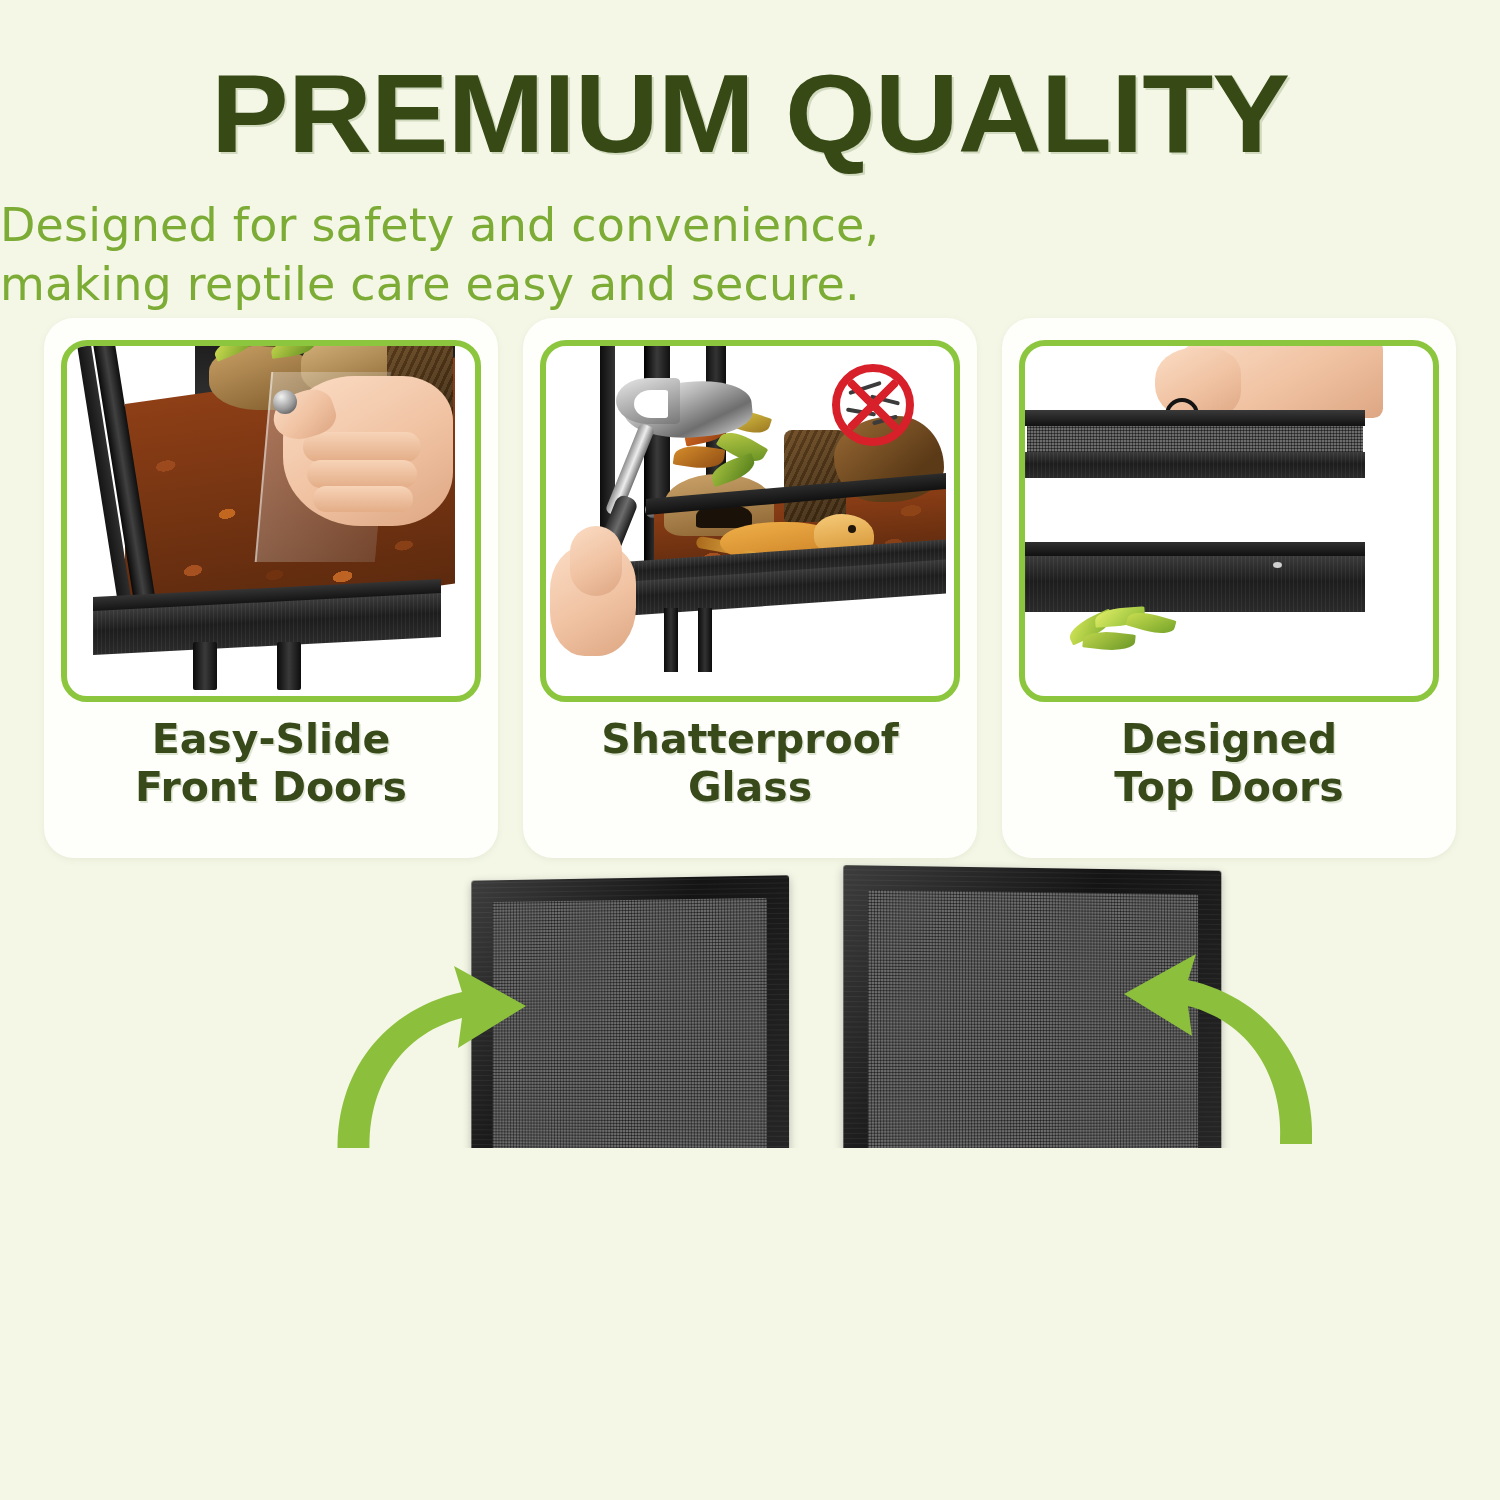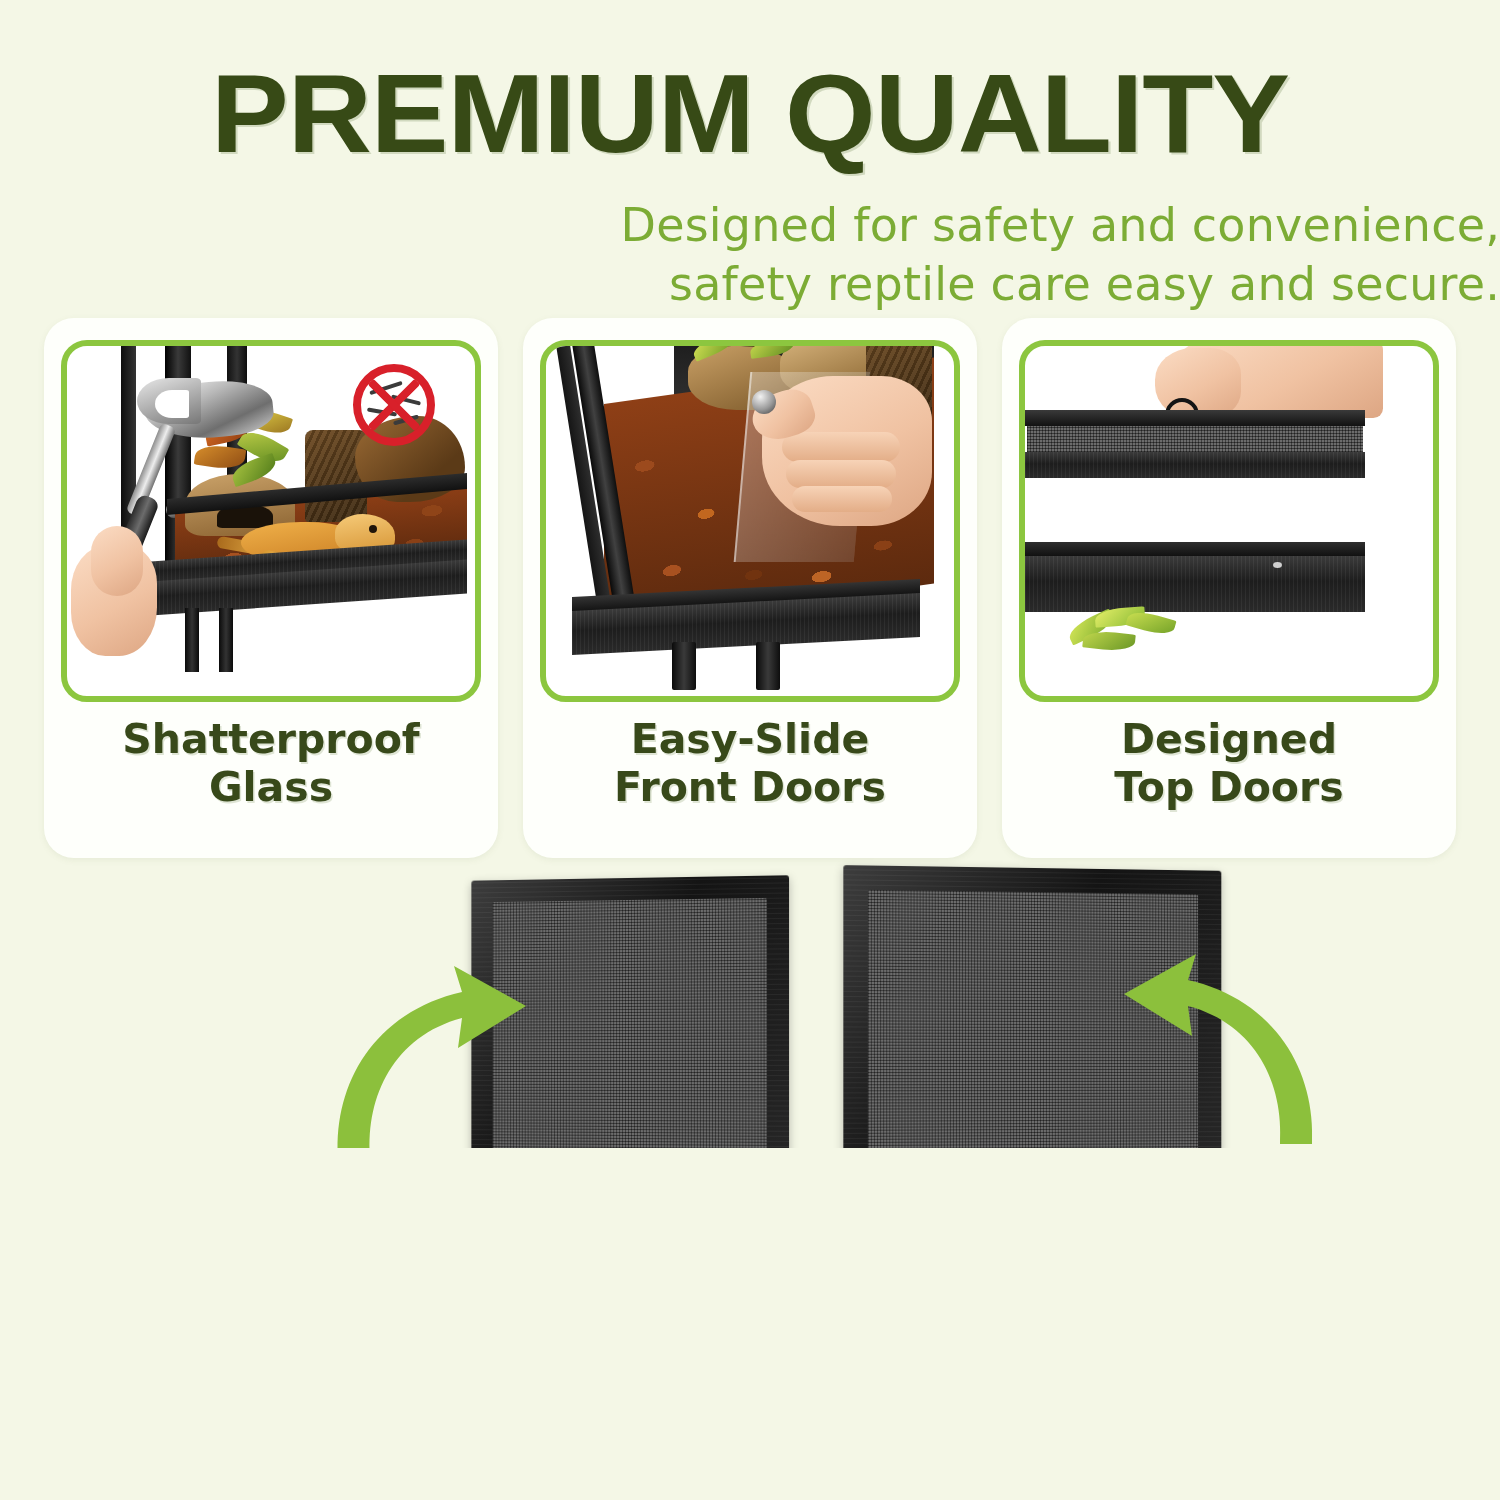--- a/index.html
+++ b/index.html
@@ -16,21 +16,21 @@
     position:absolute;left:0;top:58px;width:1500px;text-align:center;
     font-family:"Liberation Sans", sans-serif;
     font-weight:bold;font-size:112px;line-height:1.0;
     letter-spacing:-1px;
     color:#374a16;
     transform:scaleX(1.04);
     text-shadow:2px 2px 0 rgba(120,140,90,.28);
     white-space:nowrap;
   }
   .subhead{
-    position:absolute;left:0;top:196px;width:1500px;text-align:right;
+    position:absolute;left:0;top:196px;width:1500px;text-align:left;
     font-family:"DejaVu Sans", sans-serif;
     font-weight:normal;font-size:46px;line-height:1.28;
     color:#7cac35;
     letter-spacing:.2px;
   }
   .subhead span{display:block;}
 
   
   .cards{position:absolute;left:44px;top:318px;width:1412px;height:540px;display:flex;gap:25px;}
   .card{
@@ -244,85 +244,24 @@
   svg{display:block;overflow:visible;}
 </style>
 </head>
 <body>
 
 <div id="stage">
 
   <div class="headline">PREMIUM QUALITY</div>
   <div class="subhead">
     <span>Designed for safety and convenience,</span>
-    <span>safety reptile care easy and secure.</span>
+    <span>making reptile care easy and secure.</span>
   </div>
 
   <div class="cards">
-
-    <div class="card">
-      <div class="card-photo">
-        <div class="ph c1-glassedge"></div>
-        <div class="ph c1-post woodv"></div>
-        <div class="ph c1-post2 woodv"></div>
-        <div class="ph c1-knob"></div>
-
-        <div class="ph c1-floor chips"></div>
-        <div class="ph c1-cave"></div>
-        <div class="ph c1-cavehole"></div>
-        <div class="ph c1-stump bark"></div>
-        <div class="ph c1-root"></div>
-
-        <div class="ph c1-plant">
-          <div class="leafA" style="left:36px;top:0;width:44px;height:22px;background:linear-gradient(140deg,#cfe04a,#5f8d1e);transform:rotate(-30deg);"></div>
-          <div class="leafA" style="left:58px;top:10px;width:42px;height:20px;background:linear-gradient(140deg,#e2d148,#96701f);transform:rotate(18deg);"></div>
-          <div class="leafA" style="left:14px;top:20px;width:46px;height:20px;background:linear-gradient(140deg,#d56a22,#8d3c12);transform:rotate(-12deg);"></div>
-          <div class="leafA" style="left:48px;top:34px;width:48px;height:22px;background:linear-gradient(140deg,#c2d04a,#5d8a1f);transform:rotate(30deg);"></div>
-          <div class="leafA" style="left:4px;top:44px;width:50px;height:22px;background:linear-gradient(140deg,#d9902c,#8c4a13);transform:rotate(8deg);"></div>
-          <div class="leafA" style="left:40px;top:58px;width:46px;height:20px;background:linear-gradient(140deg,#a9c441,#4f7a19);transform:rotate(-20deg);"></div>
-        </div>
-
-        <div class="ph c1-lizard">
-          <div class="liz-tail"></div>
-          <div class="liz-body"></div>
-          <div class="liz-leg1"></div>
-          <div class="liz-leg2"></div>
-          <div class="liz-head"></div>
-          <div class="liz-eye"></div>
-        </div>
-
-        <div class="ph c1-tray"></div>
-        <div class="ph c1-rail wood"></div>
-        <div class="ph c1-base wood"></div>
-        <div class="ph c1-leg1"></div>
-        <div class="ph c1-leg2"></div>
-
-        <div class="ph c1-hammer-head"></div>
-        <div class="ph c1-claw"></div>
-        <div class="ph c1-clawhole"></div>
-        <div class="ph c1-hammer-s"></div>
-        <div class="ph c1-hammer-h"></div>
-        <div class="ph c1-hand skin"></div>
-        <div class="ph c1-hgrip skin"></div>
-
-        <div class="ph nosign">
-          <div class="crack" style="left:16px;top:22px;width:34px;height:4px;transform:rotate(-18deg);"></div>
-          <div class="crack" style="left:38px;top:34px;width:30px;height:4px;transform:rotate(14deg);"></div>
-          <div class="crack" style="left:14px;top:46px;width:30px;height:4px;transform:rotate(10deg);"></div>
-          <div class="crack" style="left:40px;top:54px;width:26px;height:4px;transform:rotate(-16deg);"></div>
-          <div class="ring"></div>
-          <div class="s1"></div>
-          <div class="s2"></div>
-        </div>
-      </div>
-      <div class="card-label">
-        <span>Shatterproof</span>
-        <span>Glass</span>
-      </div>
-    </div>
 
     <div class="card">
       <div class="card-photo">
         <div class="ph c2-inner">
           <div class="ph c2-back"></div>
           <div class="ph c2-subs chips"></div>
           <div class="ph c2-rockA"></div>
           <div class="ph c2-rockB"></div>
           <div class="ph c2-bark bark"></div>
           <div class="ph c2-leaf">
@@ -346,20 +285,81 @@
         <div class="ph c2-leg2"></div>
       </div>
       <div class="card-label">
         <span>Easy-Slide</span>
         <span>Front Doors</span>
       </div>
     </div>
 
     <div class="card">
       <div class="card-photo">
+        <div class="ph c1-glassedge"></div>
+        <div class="ph c1-post woodv"></div>
+        <div class="ph c1-post2 woodv"></div>
+        <div class="ph c1-knob"></div>
+
+        <div class="ph c1-floor chips"></div>
+        <div class="ph c1-cave"></div>
+        <div class="ph c1-cavehole"></div>
+        <div class="ph c1-stump bark"></div>
+        <div class="ph c1-root"></div>
+
+        <div class="ph c1-plant">
+          <div class="leafA" style="left:36px;top:0;width:44px;height:22px;background:linear-gradient(140deg,#cfe04a,#5f8d1e);transform:rotate(-30deg);"></div>
+          <div class="leafA" style="left:58px;top:10px;width:42px;height:20px;background:linear-gradient(140deg,#e2d148,#96701f);transform:rotate(18deg);"></div>
+          <div class="leafA" style="left:14px;top:20px;width:46px;height:20px;background:linear-gradient(140deg,#d56a22,#8d3c12);transform:rotate(-12deg);"></div>
+          <div class="leafA" style="left:48px;top:34px;width:48px;height:22px;background:linear-gradient(140deg,#c2d04a,#5d8a1f);transform:rotate(30deg);"></div>
+          <div class="leafA" style="left:4px;top:44px;width:50px;height:22px;background:linear-gradient(140deg,#d9902c,#8c4a13);transform:rotate(8deg);"></div>
+          <div class="leafA" style="left:40px;top:58px;width:46px;height:20px;background:linear-gradient(140deg,#a9c441,#4f7a19);transform:rotate(-20deg);"></div>
+        </div>
+
+        <div class="ph c1-lizard">
+          <div class="liz-tail"></div>
+          <div class="liz-body"></div>
+          <div class="liz-leg1"></div>
+          <div class="liz-leg2"></div>
+          <div class="liz-head"></div>
+          <div class="liz-eye"></div>
+        </div>
+
+        <div class="ph c1-tray"></div>
+        <div class="ph c1-rail wood"></div>
+        <div class="ph c1-base wood"></div>
+        <div class="ph c1-leg1"></div>
+        <div class="ph c1-leg2"></div>
+
+        <div class="ph c1-hammer-head"></div>
+        <div class="ph c1-claw"></div>
+        <div class="ph c1-clawhole"></div>
+        <div class="ph c1-hammer-s"></div>
+        <div class="ph c1-hammer-h"></div>
+        <div class="ph c1-hand skin"></div>
+        <div class="ph c1-hgrip skin"></div>
+
+        <div class="ph nosign">
+          <div class="crack" style="left:16px;top:22px;width:34px;height:4px;transform:rotate(-18deg);"></div>
+          <div class="crack" style="left:38px;top:34px;width:30px;height:4px;transform:rotate(14deg);"></div>
+          <div class="crack" style="left:14px;top:46px;width:30px;height:4px;transform:rotate(10deg);"></div>
+          <div class="crack" style="left:40px;top:54px;width:26px;height:4px;transform:rotate(-16deg);"></div>
+          <div class="ring"></div>
+          <div class="s1"></div>
+          <div class="s2"></div>
+        </div>
+      </div>
+      <div class="card-label">
+        <span>Shatterproof</span>
+        <span>Glass</span>
+      </div>
+    </div>
+
+    <div class="card">
+      <div class="card-photo">
         <div class="ph c3-hand skin"></div>
         <div class="ph c3-fist skin"></div>
         <div class="ph c3-ring"></div>
         <div class="ph c3-lid-top"></div>
         <div class="ph c3-lid-mesh mesh"></div>
         <div class="ph c3-lid-bot wood"></div>
         <div class="ph c3-gap"></div>
         <div class="ph c3-rail2"></div>
         <div class="ph c3-base2 wood"></div>
         <div class="ph c3-dot"></div>

